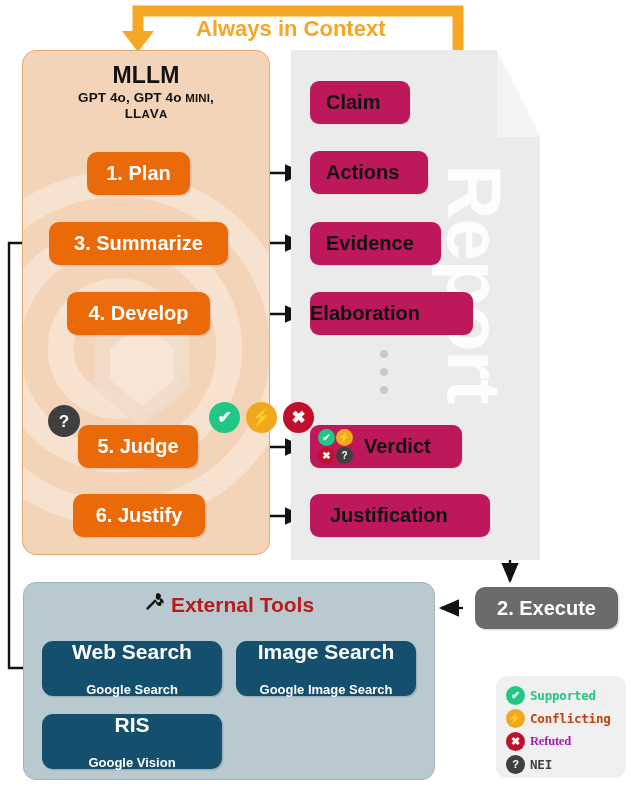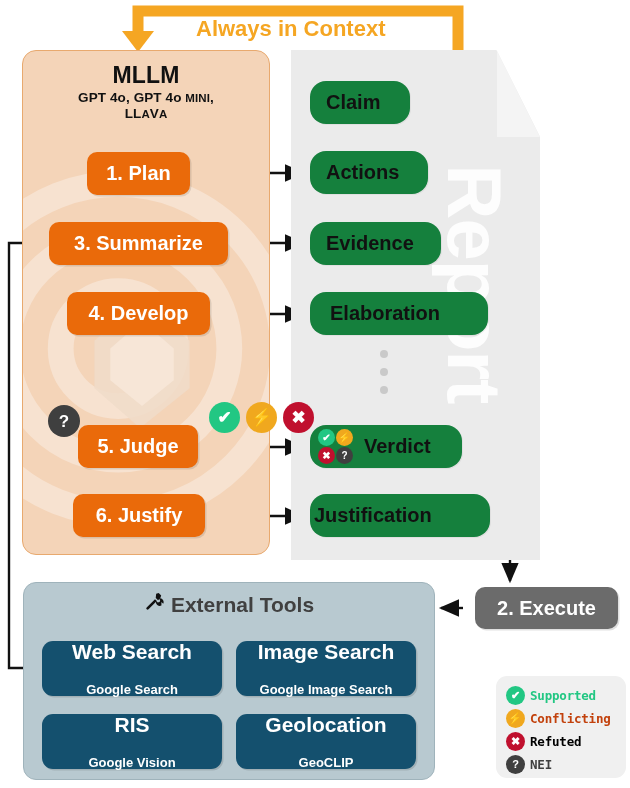--- a/index.html
+++ b/index.html
@@ -72,31 +72,31 @@
     border-left: 0;
   }
   .report-word {
     position: absolute; right: -84px; top: 196px;
     width: 300px; text-align: center;
     transform: rotate(90deg);
     font-size: 76px; font-weight: bold; color: #fdfdfd; letter-spacing: -1px;
     line-height: 1;
   }
   .rbox {
-    position: absolute; background: #15803d; border-radius: 16px;
+    position: absolute; background: #be185d; border-radius: 9px;
     color: #111; font-weight: bold; font-size: 20px;
     display: flex; align-items: center;
     box-shadow: 1px 1px 0 rgba(0,0,0,.05);
   }
   #rbox-claim       { left: 310px; top: 81px;  width: 100px; height: 43px; padding-left: 16px; }
   #rbox-actions     { left: 310px; top: 151px; width: 118px; height: 43px; padding-left: 16px; }
   #rbox-evidence    { left: 310px; top: 222px; width: 131px; height: 43px; padding-left: 16px; }
-  #rbox-elaboration { left: 310px; top: 292px; width: 178px; height: 43px; padding-left: 20px; }
+  #rbox-elaboration { left: 310px; top: 292px; width: 163px; height: 43px; padding-left: 0; }
   #rbox-verdict     { left: 310px; top: 425px; width: 152px; height: 43px; padding-left: 54px; }
-  #rbox-justification { left: 310px; top: 494px; width: 180px; height: 43px; padding-left: 4px; }
+  #rbox-justification { left: 310px; top: 494px; width: 180px; height: 43px; padding-left: 20px; }
 
   .vdots { position: absolute; left: 380px; top: 350px; }
   .vdots i {
     display: block; width: 8px; height: 8px; border-radius: 50%;
     background: #c9c9c9; margin-bottom: 10px;
   }
 
   
   .verdict-badges {
     position: absolute; left: 318px; top: 429px;
@@ -118,21 +118,21 @@
   #badge-refuted-lg    { left: 283px; top: 402px; }
   #badge-nei-lg        { left: 48px;  top: 405px; width: 32px; height: 32px; }
 
   
   .tools-panel {
     position: absolute; left: 23px; top: 582px; width: 412px; height: 198px;
     background: #b8c9d0; border: 1px solid #9fb3bb; border-radius: 13px;
   }
   .tools-title {
     position: absolute; left: 23px; top: 592px; width: 412px;
-    text-align: center; font-size: 21px; font-weight: bold; color: #404040;
+    text-align: center; font-size: 21px; font-weight: bold; color: #b91c1c;
     display: flex; align-items: center; justify-content: center; gap: 7px;
   }
   .tools-title .ic { font-size: 19px; }
   .toolcard {
     position: absolute; background: #14506e; border-radius: 11px;
     color: #fff; text-align: center;
     display: flex; flex-direction: column; align-items: center; justify-content: center;
     box-shadow: 1.5px 1.5px 0 rgba(0,0,0,.12);
   }
   .toolcard .t { font-size: 21px; font-weight: bold; line-height: 24px; }
@@ -294,37 +294,33 @@
     <div class="s">Google Search</div>
   </div>
   <div class="toolcard" id="tool-image">
     <div class="t">Image Search</div>
     <div class="s">Google Image Search</div>
   </div>
   <div class="toolcard" id="tool-ris">
     <div class="t">RIS</div>
     <div class="s">Google Vision</div>
   </div>
-  <div class="toolcard" id="tool-geo">
-    <div class="t">Geolocation</div>
-    <div class="s">GeoCLIP</div>
-  </div>
 
   <div class="legend">
     <div class="legend-row">
       <span class="b" style="background: rgb(34, 199, 131);">✔</span>
       <span class="lbl" style="color: rgb(34, 199, 131);">Supported</span>
     </div>
     <div class="legend-row">
       <span class="b" style="background: rgb(240, 168, 30);">⚡</span>
       <span class="lbl" style="color: #c2410c;">Conflicting</span>
     </div>
     <div class="legend-row">
       <span class="b" style="background: rgb(192, 16, 46);">✖</span>
-      <span class="lbl" style="color: #000000;">Refuted</span>
+      <span class="lbl" style="color: #a21caf; font-family: Liberation Serif, serif;">Refuted</span>
     </div>
     <div class="legend-row">
       <span class="b" style="background: rgb(63, 63, 63);">?</span>
       <span class="lbl" style="color: rgb(63, 63, 63);">NEI</span>
     </div>
   </div>
 
 </div>
 
 </body></html>

